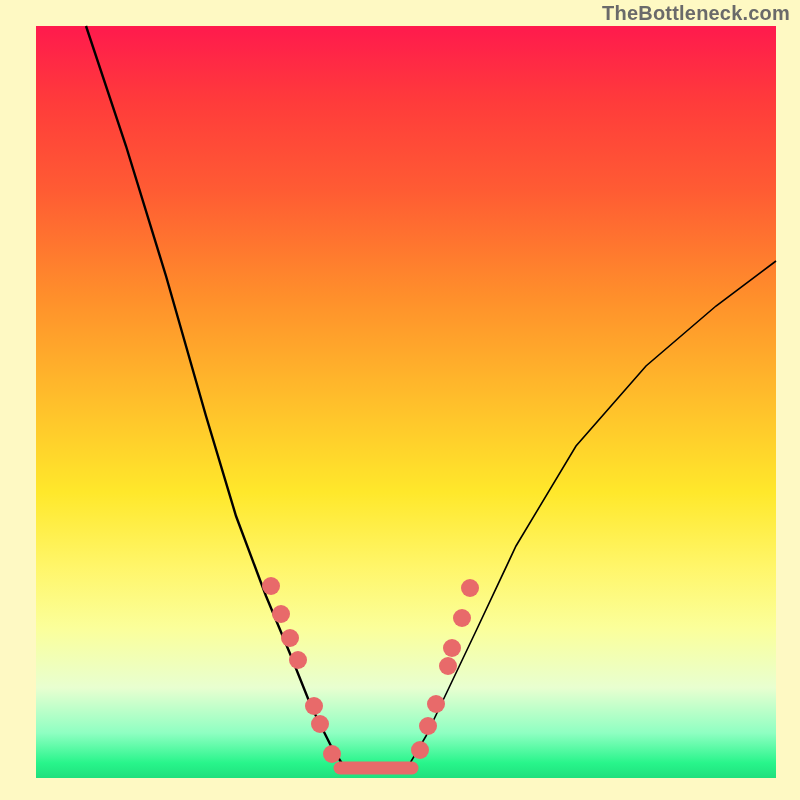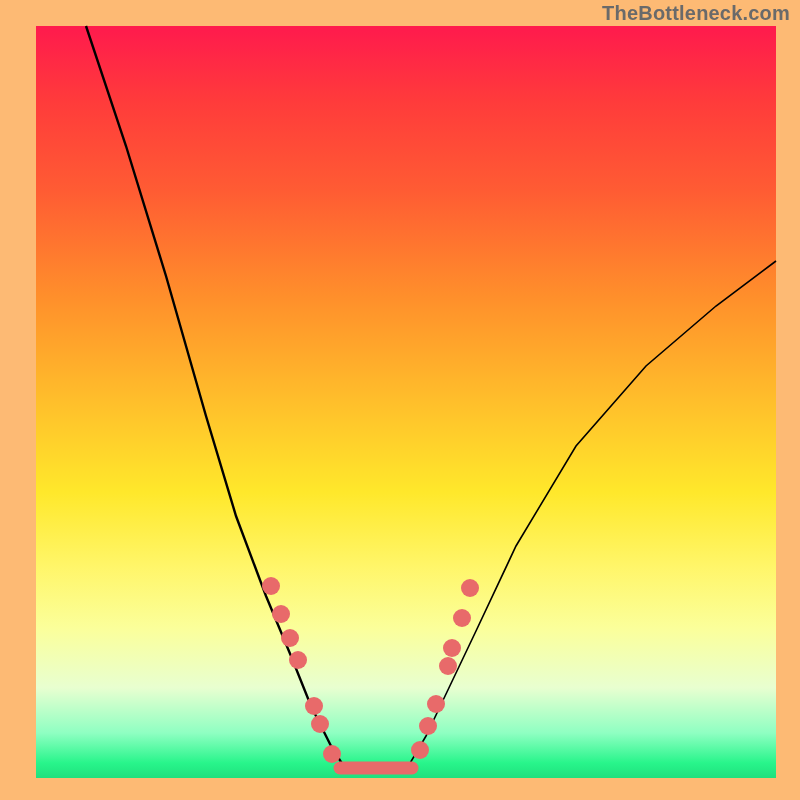--- a/index.html
+++ b/index.html
@@ -9,21 +9,21 @@
     height: 800px;
     background: #000;
     overflow: hidden;
   }
   .frame {
     position: absolute;
     left: 0;
     top: 0;
     width: 800px;
     height: 800px;
-    background: #fdba74;
+    background: #fef9c3;
   }
   .plot {
     position: absolute;
     left: 36px;
     top: 26px;
     width: 740px;
     height: 752px;
     background: linear-gradient(to bottom,
       #ff1a4d 0%,
       #ff3b3b 10%,

